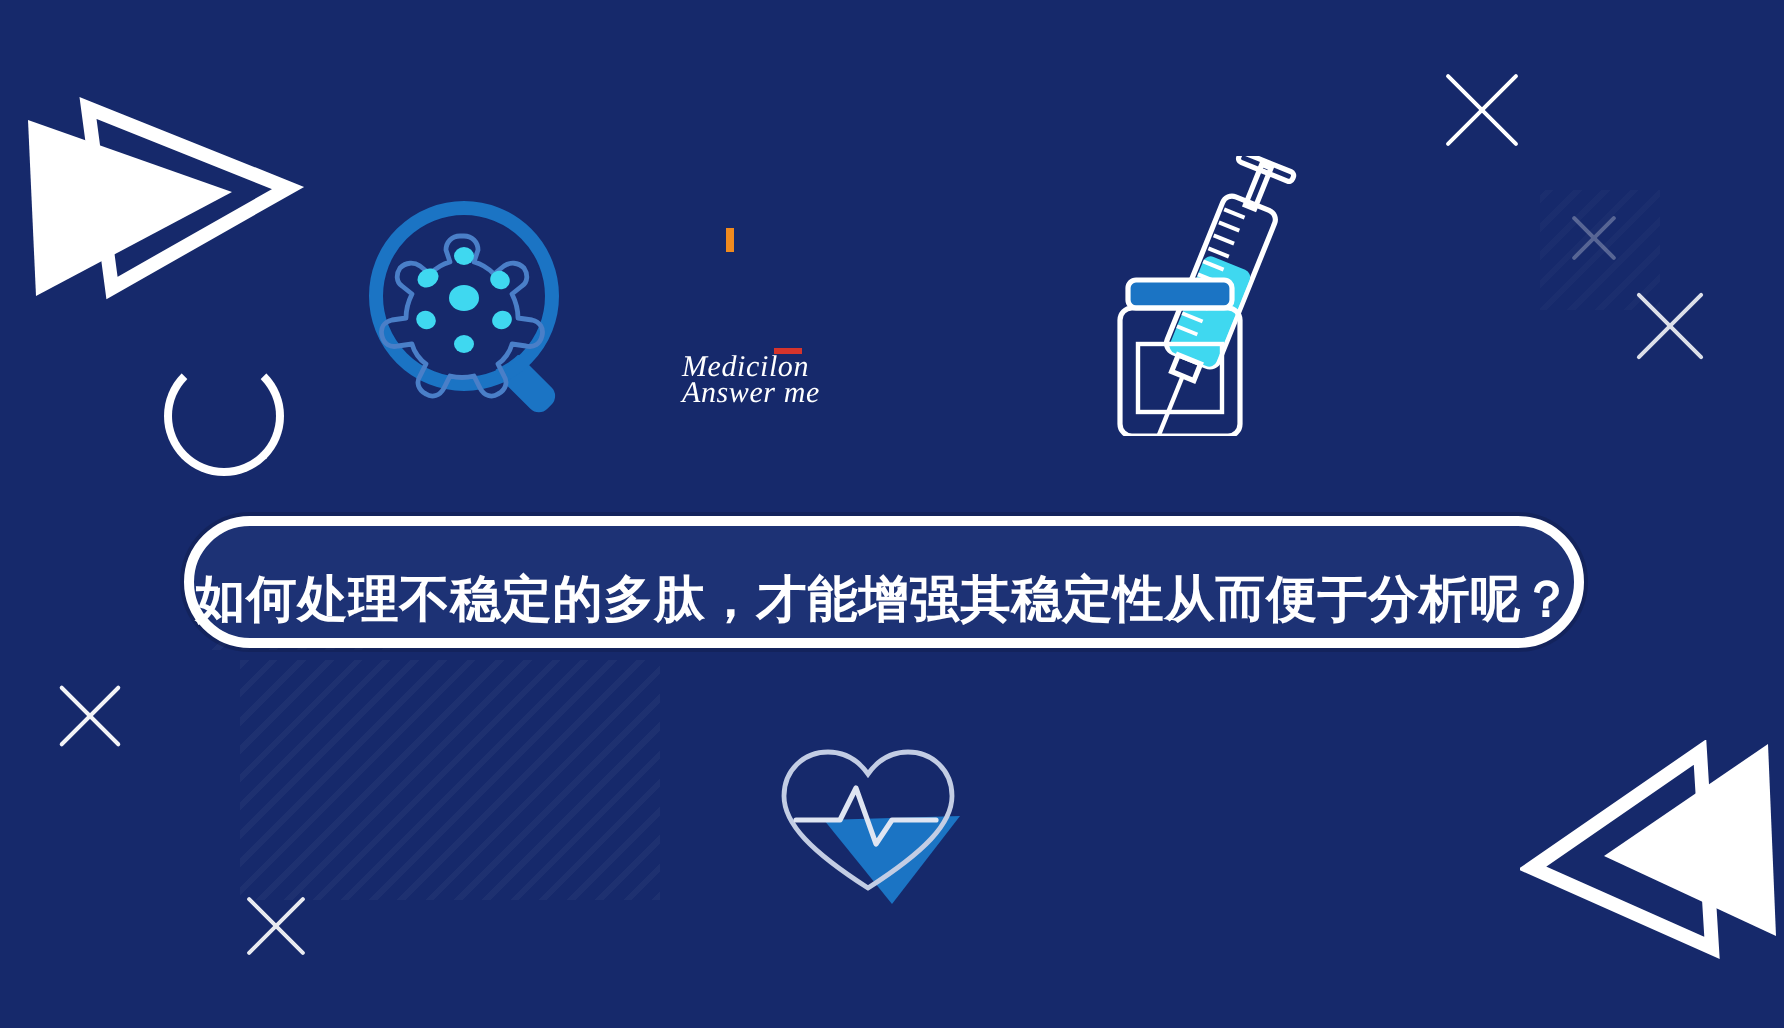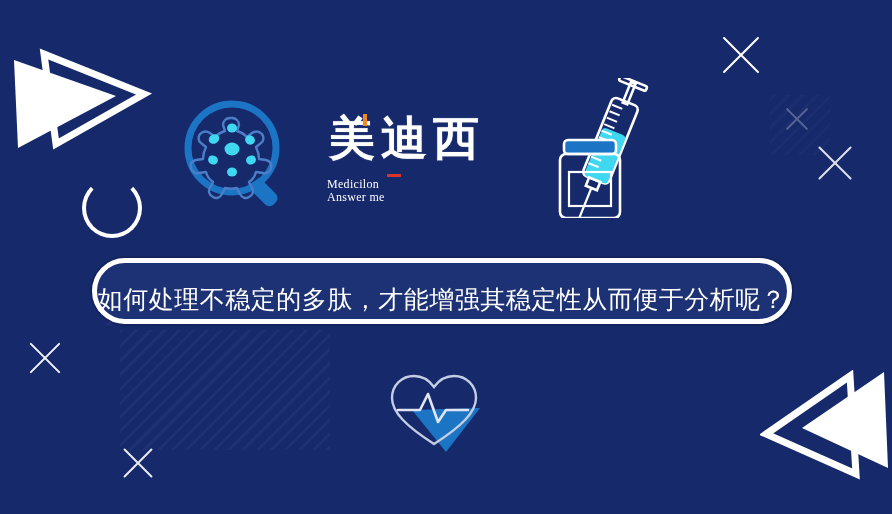--- a/index.html
+++ b/index.html
@@ -78,21 +78,21 @@
     border-radius: 40px;
     background: #1d3275;
     display: flex;
     align-items: center;
     justify-content: center;
     box-shadow: 0 0 0 2px rgba(13,27,66,0.35);
   }
   #question-text {
     color: #ffffff;
     font-size: 25px;
-    font-weight: normal;
+    font-weight: bold;
     letter-spacing: .5px;
     white-space: nowrap;
     font-family: "DejaVu Sans", "Liberation Sans", sans-serif;
     margin-top: 16px;
   }
 
   
   #logo-block {
     position: absolute;
     left: 325px;
@@ -116,26 +116,27 @@
     position: absolute; left: 4px; top: 0px;
     letter-spacing: 6px;
   }
   #logo-cn .line2 {
     position: absolute; left: 62px; top: 48px;
     letter-spacing: 6px;
     font-size: 44px;
   }
   #logo-en {
     position: absolute;
-    left: 2px; top: 66px;
+    left: 16px; top: 66px;
     color: #ffffff;
-    font-size: 12px;
+    font-size: 15px;
     line-height: 13px;
     letter-spacing: .3px;
     font-family: "Liberation Serif", "DejaVu Serif", serif;
+    font-style: italic;
   }
   .logo-accent-orange {
     position: absolute;
     left: 38px; top: 2px;
     width: 4px; height: 12px;
     background: #f08a1e;
   }
   .logo-accent-red {
     position: absolute;
     left: 62px; top: 62px;
@@ -264,21 +265,20 @@
     <svg width="110" height="85" viewBox="0 0 110 85">
       <polygon points="30,42 98,40 64,84" fill="#1b74c4"></polygon>
       <path d="M52 76 C24 58 10 44 10 30 C10 17 20 8 32 8 C40 8 47 12 52 19
                C57 12 64 8 72 8 C84 8 94 17 94 30 C94 44 80 58 52 76 Z" fill="none" stroke="#c3cde4" stroke-width="2.4"></path>
       <path d="M16 42 h22 l8 -16 l10 28 l8 -12 h22" fill="none" stroke="#dfe5f2" stroke-width="2.6" stroke-linejoin="round" stroke-linecap="round"></path>
     </svg>
   </div>
 
   <div id="logo-block">
     <div id="logo-cn">
-      <div class="line1">美迪西</div>
     </div>
     <div class="logo-accent-orange"></div>
     <div class="logo-accent-red"></div>
     <div id="logo-en">
       <div>Medicilon</div>
       <div>Answer  me</div>
     </div>
   </div>
 
   <div id="question-banner">

